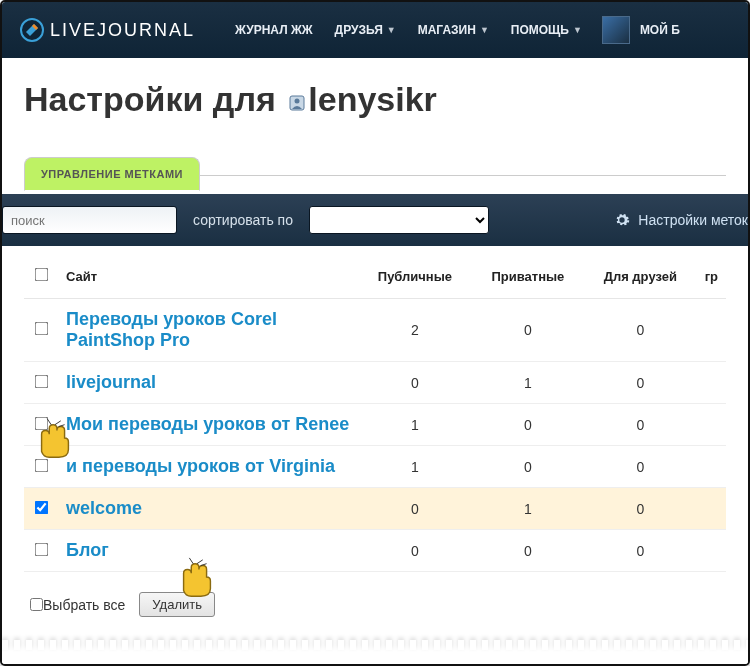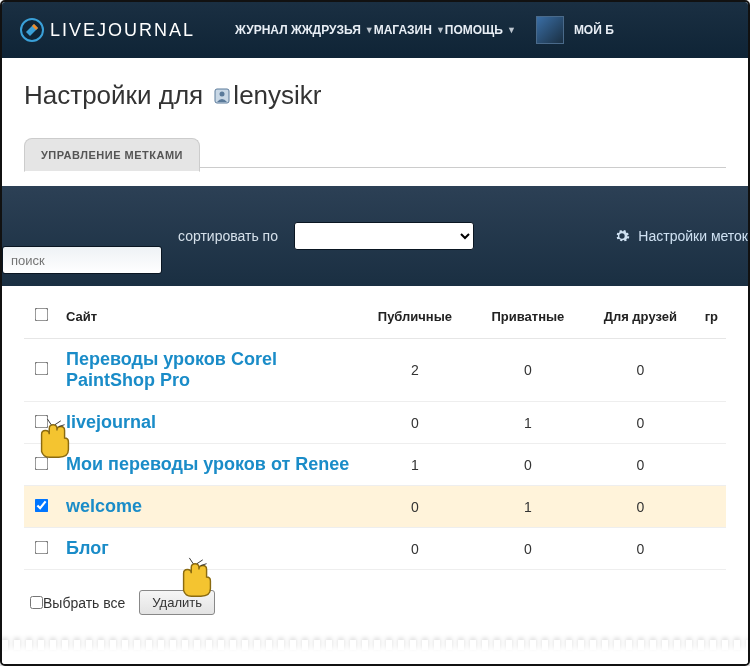--- a/index.html
+++ b/index.html
@@ -1,32 +1,32 @@
 <!DOCTYPE html>
 <html><head>
 <meta charset="utf-8">
 <style>
   * { box-sizing: border-box; margin: 0; padding: 0; }
   body { font-family: Arial, Helvetica, sans-serif; font-size: 13px; background: #fff; }
   .frame { width: 750px; height: 666px; border: 2px solid #111; border-radius: 5px; overflow: hidden; position: relative; background: #fff; margin: 0; box-shadow: 0 4px 10px rgba(0,0,0,.3); }
   .topbar { background: linear-gradient(#1a2f42,#0f2436); height: 56px; display: flex; align-items: center; padding: 0 18px; color: #fff; font-size: 13px; }
   .logo { display: flex; align-items: center; gap: 6px; font-size: 18px; letter-spacing: 2px; font-weight: 300; }
   .logo-icon { width: 24px; height: 24px; }
-  .nav { display: flex; margin-left: 40px; align-items: center; }
+  .nav { display: flex; gap: 22px; margin-left: 40px; align-items: center; }
   .nav-item { color: #e8eef5; font-size: 12px; font-weight: bold; white-space: nowrap; display: flex; align-items: center; gap: 4px; cursor: pointer; }
   .nav-item .chev { font-size: 9px; opacity: .8; }
   .avatar { width: 28px; height: 28px; background: linear-gradient(135deg,#3a6ea5,#1a2f42); border: 1px solid #4a6a8a; margin-left: 20px; }
   .user-label { margin-left: 10px; }
   .content { padding: 22px 22px 0 22px; }
-  .page-title { font-size: 26px; color: #333; font-weight: 400; margin-bottom: 22px; }
+  .page-title { font-size: 34px; color: #333; font-weight: 700; margin-bottom: 22px; }
   .page-title .usericon { width: 16px; height: 16px; display: inline-block; vertical-align: baseline; margin: 0 3px 0 4px; }
   .tabrow { display: flex; border-bottom: 1px solid #ccc; margin-bottom: 0; }
-  .tab { border: 1px solid #ccc; border-bottom: 1px solid #fff; border-radius: 8px 8px 0 0; padding: 10px 16px; font-size: 11px; font-weight: bold; color: #555; letter-spacing: .5px; background: #e5e5e5; position: relative; top: 5px; cursor: pointer; }
+  .tab { border: 1px solid #ccc; border-bottom: 1px solid #fff; border-radius: 8px 8px 0 0; padding: 10px 16px; font-size: 11px; font-weight: bold; color: #555; letter-spacing: .5px; background: #bef264; position: relative; top: 16px; cursor: pointer; }
   .toolbar { background: linear-gradient(#2c4055,#1a2f42); margin: 18px -22px 0 -22px; padding: 12px 22px; display: flex; align-items: center; gap: 16px; color: #dfe8f0; }
-  .search-input { width: 160px; height: 28px; padding: 4px 8px; border: 1px solid #0a1622; border-radius: 3px; background: linear-gradient(#eef2f5,#fff); font-size: 13px; color: #666; margin-top: 48px; }
+  .search-input { width: 175px; height: 28px; padding: 4px 8px; border: 1px solid #0a1622; border-radius: 3px; background: linear-gradient(#eef2f5,#fff); font-size: 13px; color: #666; }
   .sort-select { width: 180px; height: 28px; border: 1px solid #0a1622; border-radius: 3px; background: #fff; }
   .sort-label { font-size: 14px; color: #d5e0ea; }
   .gear-link { margin-left: auto; color: #cfe1f2; font-size: 14px; display: flex; align-items: center; gap: 8px; cursor: pointer; }
   .gear { width: 16px; height: 16px; }
   .table { width: 100%; border-collapse: collapse; margin-top: 10px; }
   .table th { text-align: center; font-size: 13px; font-weight: bold; color: #222; padding: 12px 8px 14px 8px; border-bottom: 1px solid #e6e6e6; white-space: nowrap; }
   .table th:first-child { width: 34px; }
   .table th:nth-child(2) { text-align: left; width: 300px; }
   .table td { padding: 10px 8px; border-bottom: 1px solid #eee; text-align: center; color: #333; font-size: 14px; }
   .table td:nth-child(2) { text-align: left; }
@@ -141,20 +141,28 @@
             <td></td>
           </tr>
           <tr>
             <td><input type="checkbox" style=""></td>
             <td><a href="#">Мои переводы уроков от Renee</a></td>
             <td>1</td>
             <td>0</td>
             <td>0</td>
             <td></td>
           </tr>
+          <tr>
+            <td><input type="checkbox" style=""></td>
+            <td><a href="#">и переводы уроков от Virginia</a></td>
+            <td>1</td>
+            <td>0</td>
+            <td>0</td>
+            <td></td>
+          </tr>
           <tr class="sel">
             <td><input type="checkbox" checked="" style=""></td>
             <td><a href="#">welcome</a></td>
             <td>0</td>
             <td>1</td>
             <td>0</td>
             <td></td>
           </tr>
           <tr>
             <td><input type="checkbox" style=""></td>

